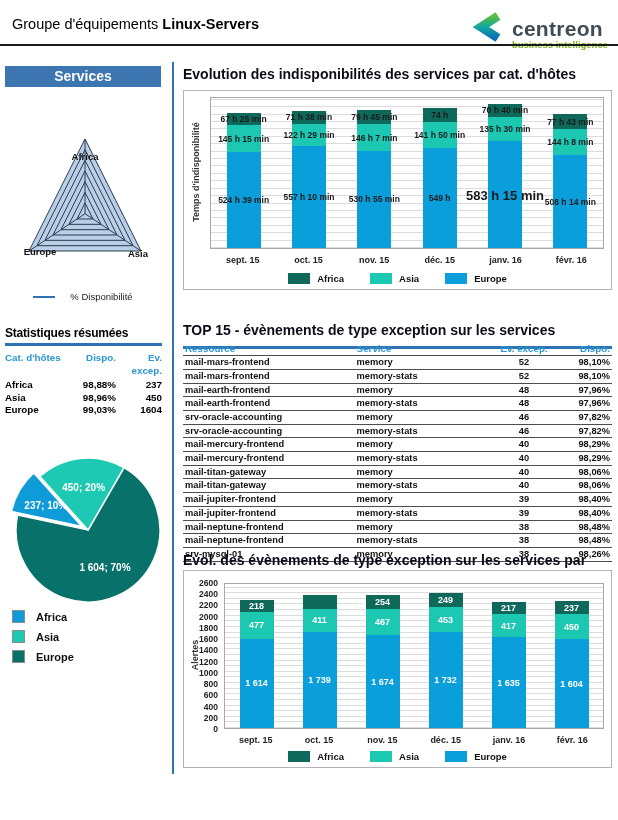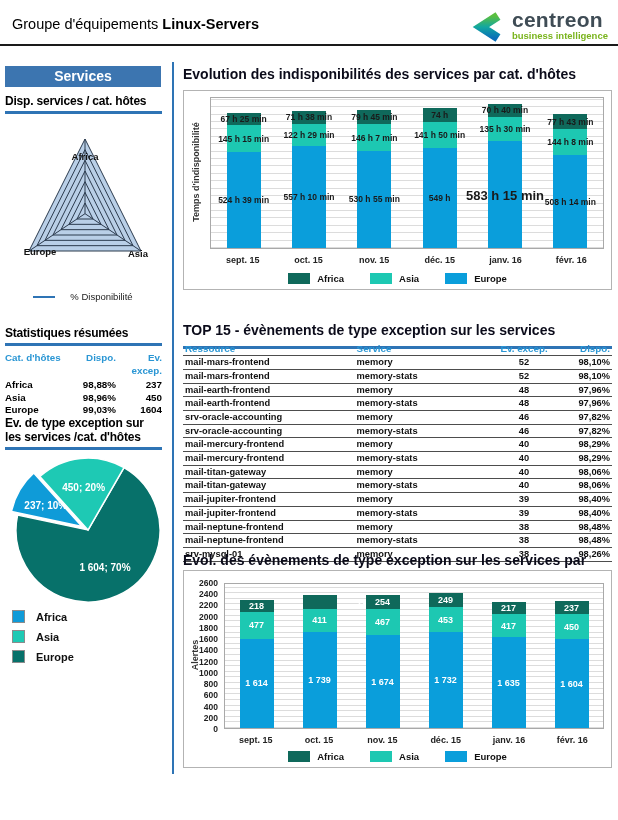--- a/index.html
+++ b/index.html
@@ -2,21 +2,21 @@
 <html><head>
 <meta charset="utf-8">
 <style>
   * { margin:0; padding:0; box-sizing:border-box; }
   body { background:#e8e8e8; font-family:"Liberation Sans", sans-serif; }
   .page { position:relative; width:618px; height:820px; background:#fff; overflow:hidden; }
 
   
   .hdr-title { position:absolute; left:12px; top:16px; font-size:14.5px; color:#000; }
   .hdr-title b { font-weight:700; }
-  .logo { position:absolute; right:10px; top:9px; display:flex; align-items:flex-start; gap:5px; }
+  .logo { position:absolute; right:10px; top:9px; display:flex; align-items:flex-end; gap:5px; }
   .logo-txt { display:flex; flex-direction:column; line-height:1; }
   .logo-name { font-size:21px; font-weight:700; color:#3f4c55; letter-spacing:.3px; }
   .logo-sub { font-size:9.5px; font-weight:700; color:#7ab41d; margin-top:1px; }
   .hdr-rule { position:absolute; left:0; top:44px; width:618px; border-top:2px solid #1a1a1a; }
 
   
   .services-bar { position:absolute; left:5px; top:66px; width:156px; height:21px; background:#3c75b0;
     color:#fff; font-weight:700; font-size:14px; text-align:center; line-height:21px; }
   .side-title { position:absolute; left:5px; width:157px; font-size:12px; font-weight:700; color:#000;
     border-bottom:3px solid #2e74b5; padding-bottom:3px; letter-spacing:-0.2px; }
@@ -109,21 +109,20 @@
     </span>
     <span class="logo-txt">
       <span class="logo-name">centreon</span>
       <span class="logo-sub">business intelligence</span>
     </span>
   </div>
   <div class="hdr-rule"></div>
 
   <div class="services-bar">Services</div>
 
-  <div class="side-title" id="radar-title">Disp. services / cat. hôtes</div>
   <svg class="radar-svg" id="radar-svg" width="150" height="145" viewBox="0 0 150 145">
       <polygon points="75,14 19,126 131,126" fill="#b9cfe7" stroke="#2b3a4d" stroke-width="1"></polygon>
       <polygon points="75,24.667142857142863 27,120.66714285714286 123,120.66714285714286" fill="none" stroke="#2b3a4d" stroke-width="1"></polygon>
       <polygon points="75,35.33428571428571 35,115.33428571428571 115,115.33428571428571" fill="none" stroke="#2b3a4d" stroke-width="1"></polygon>
       <polygon points="75,46.001428571428576 43,110.00142857142858 107,110.00142857142858" fill="none" stroke="#2b3a4d" stroke-width="1"></polygon>
       <polygon points="75,56.66857142857143 51,104.66857142857143 99,104.66857142857143" fill="none" stroke="#2b3a4d" stroke-width="1"></polygon>
       <polygon points="75,67.33571428571429 59,99.33571428571429 91,99.33571428571429" fill="none" stroke="#2b3a4d" stroke-width="1"></polygon>
       <polygon points="75,78.00285714285715 67,94.00285714285714 83,94.00285714285714" fill="none" stroke="#2b3a4d" stroke-width="1"></polygon>
       <line x1="75" y1="88.67" x2="75" y2="14" stroke="#2b3a4d" stroke-width="1"></line>
       <line x1="75" y1="88.67" x2="19" y2="126" stroke="#2b3a4d" stroke-width="1"></line>
@@ -156,21 +155,20 @@
           <span class="c2">450</span>
         </div>
         <div class="stat-row stat-body">
           <span class="c0">Europe</span>
           <span class="c1">99,03%</span>
           <span class="c2">1604</span>
         </div>
       </div>
   </div>
 
-  <div class="side-title" id="pie-title">Ev. de type exception sur les services /cat. d'hôtes</div>
   <svg class="pie-svg" id="pie-svg" width="152" height="152" viewBox="0 0 152 152">
       <path d="M 80 76 L 116 13.646170927520416 A 72 72 0 1 1 9.573372747165976 61.030358261121386 Z" fill="#07716a" stroke="#fff" stroke-width="1.5"></path>
       <text x="96.98532221484543" y="117.14965831115501" text-anchor="middle" class="pie-label">1 604; 70%</text>
       <path d="M 73.93782217350893 72.5 L 3.5111949206749102 57.530358261121386 A 72 72 0 0 1 25.760418515671148 18.993572565627616 Z" fill="#0f9bd8" stroke="#fff" stroke-width="1.5"></path>
       <text x="37.77260131147078" y="54.62" text-anchor="middle" class="pie-label">237; 10%</text>
       <path d="M 80 76 L 31.822596342162214 22.493572565627616 A 72 72 0 0 1 115.99999999999994 13.646170927520387 Z" fill="#1ec9b4" stroke="#fff" stroke-width="1.5"></path>
       <text x="75.63489137394279" y="37.46876564942091" text-anchor="middle" class="pie-label">450; 20%</text>
     </svg>
   <div class="pie-legend" id="pie-legend">
       <div class="pie-legend-item">

